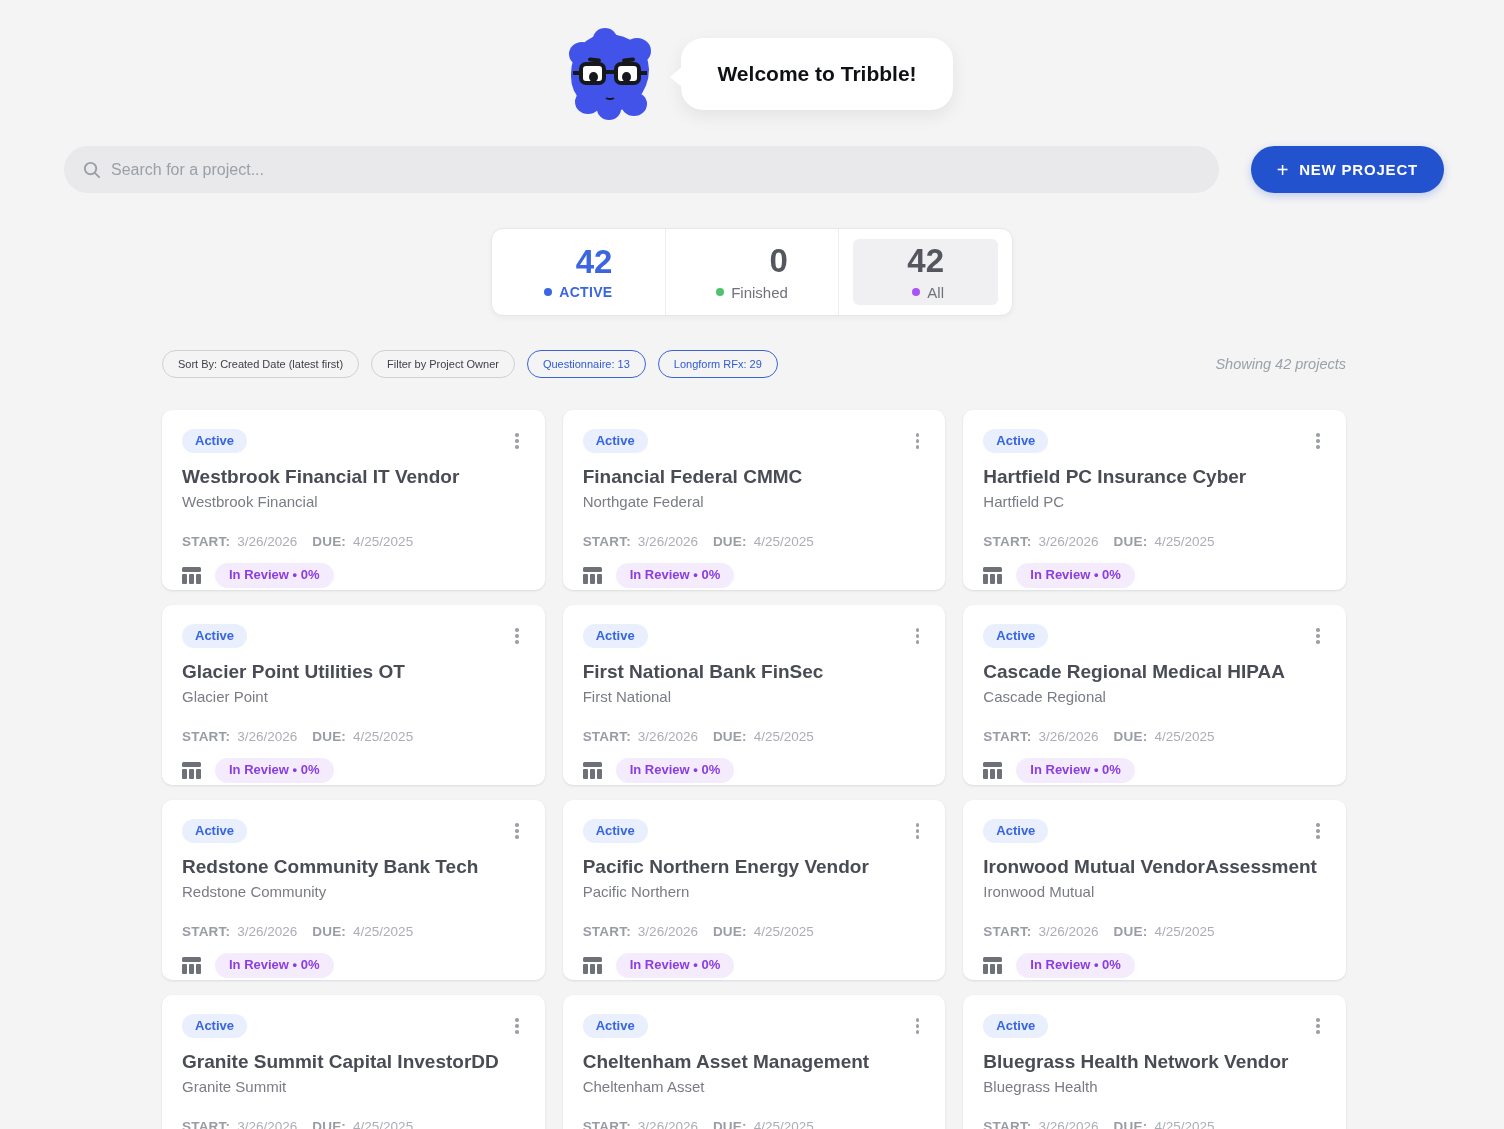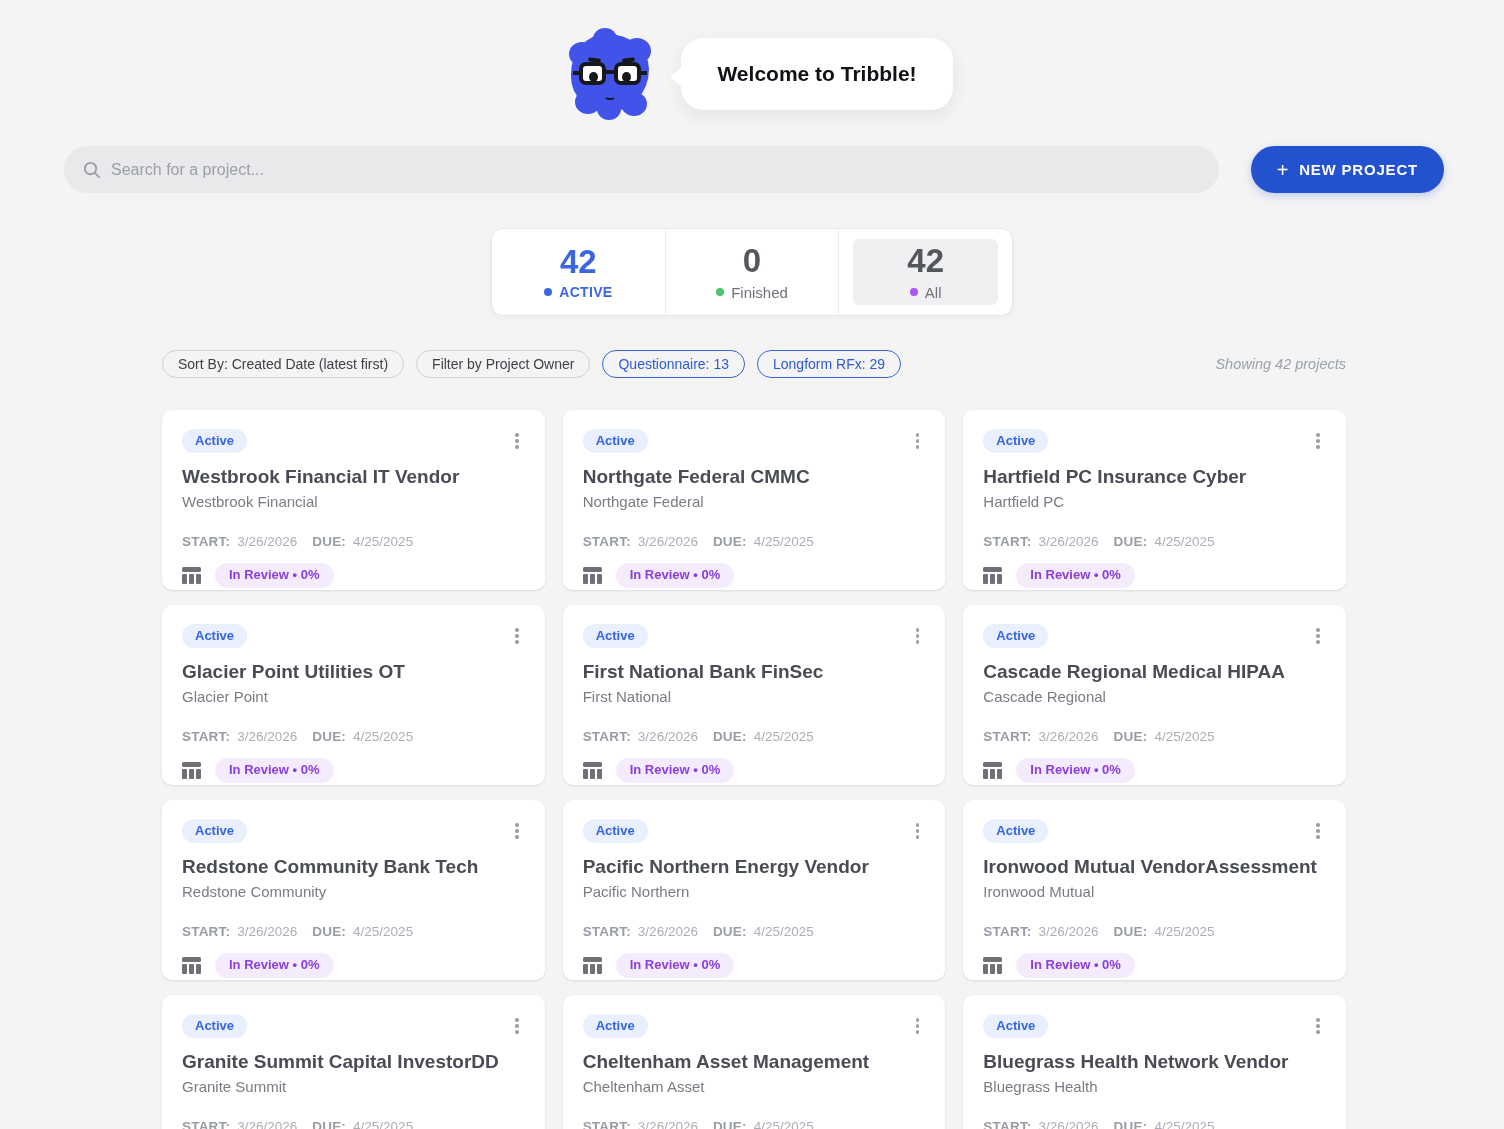--- a/index.html
+++ b/index.html
@@ -70,26 +70,26 @@
   .stat { flex:1; display:flex; flex-direction:column; align-items:center; justify-content:center;
           gap:4px; cursor:pointer; position:relative; }
   .stat + .stat { border-left:1px solid #ededf0; }
   .stat .num { font-size:33px; font-weight:700; color:#55575e; line-height:1.1; }
   .stat .lbl { display:flex; align-items:center; gap:7px; font-size:15px; color:#70727a; }
   .stat .dot { width:8px; height:8px; border-radius:50%; }
   .stat.active-stat .num { color:#3b66e0; }
   .stat.active-stat .lbl { color:#3b66e0; font-weight:700; font-size:14px; letter-spacing:.3px; }
   .stat.highlight { background:transparent; }
   .stat.highlight .inner-bg { position:absolute; inset:10px 14px; background:#f0f0f2; border-radius:6px; }
-  .stat .content { position:relative; display:flex; flex-direction:column; align-items:center; gap:4px; }
+  .stat .content { position:relative; display:flex; flex-direction:column; align-items:flex-end; gap:4px; }
 
   
   .filter-row { display:flex; align-items:center; gap:12px; padding:34px 158px 0 162px; }
   .chip { height:28px; display:flex; align-items:center; padding:0 15px; border-radius:15px;
-          background:transparent; border:1px solid #cfd1d6; font-size:14px; color:#3f4147;
+          background:transparent; border:1px solid #cfd1d6; font-size:11px; color:#3f4147;
           font-family:"Liberation Sans", sans-serif; cursor:pointer; white-space:nowrap; }
   .chip.blue { border-color:#3b63d8; color:#2f5ad6; }
   .showing { margin-left:auto; font-style:italic; color:#9ba0aa; font-size:14.5px; }
 
   
   .grid { display:grid; grid-template-columns:repeat(3,1fr); gap:15px 18px;
           padding:32px 158px 0 162px; }
   .card { background:#ffffff; border-radius:10px; height:180px; padding:19px 20px;
           box-shadow:0 1px 3px rgba(16,24,40,.07), 0 1px 2px rgba(16,24,40,.04);
           cursor:pointer; position:relative; }
@@ -230,21 +230,21 @@
 
     <div class="card">
       <div class="card-top">
         <span class="badge-active">Active</span>
         <button class="kebab">
           <i></i>
           <i></i>
           <i></i>
         </button>
       </div>
-      <div class="card-title">Northgate Federal CMMC</div>
+      <div class="card-title">Financial Federal CMMC</div>
       <div class="card-sub">Northgate Federal</div>
       <div class="card-dates">
         <span class="date-lbl">START:</span>
         <span class="date-val first">3/26/2026</span>
         <span class="date-lbl">DUE:</span>
         <span class="date-val">4/25/2025</span>
       </div>
       <div class="card-foot">
         <svg class="table-ico" width="19" height="17" viewBox="0 0 19 17">
           <rect x="0" y="0" width="19" height="5" rx="1.5" fill="#6e7178"></rect>

